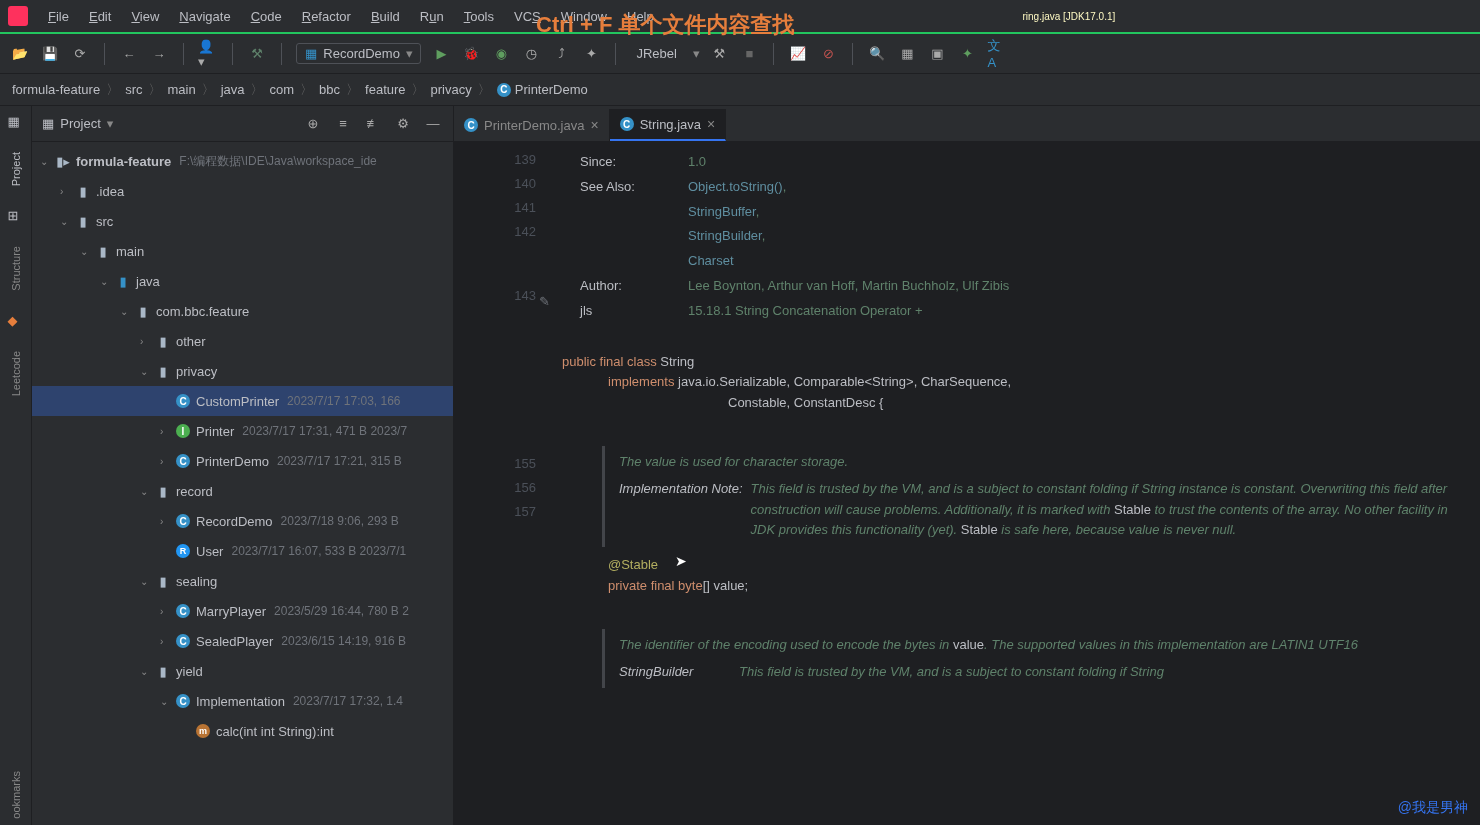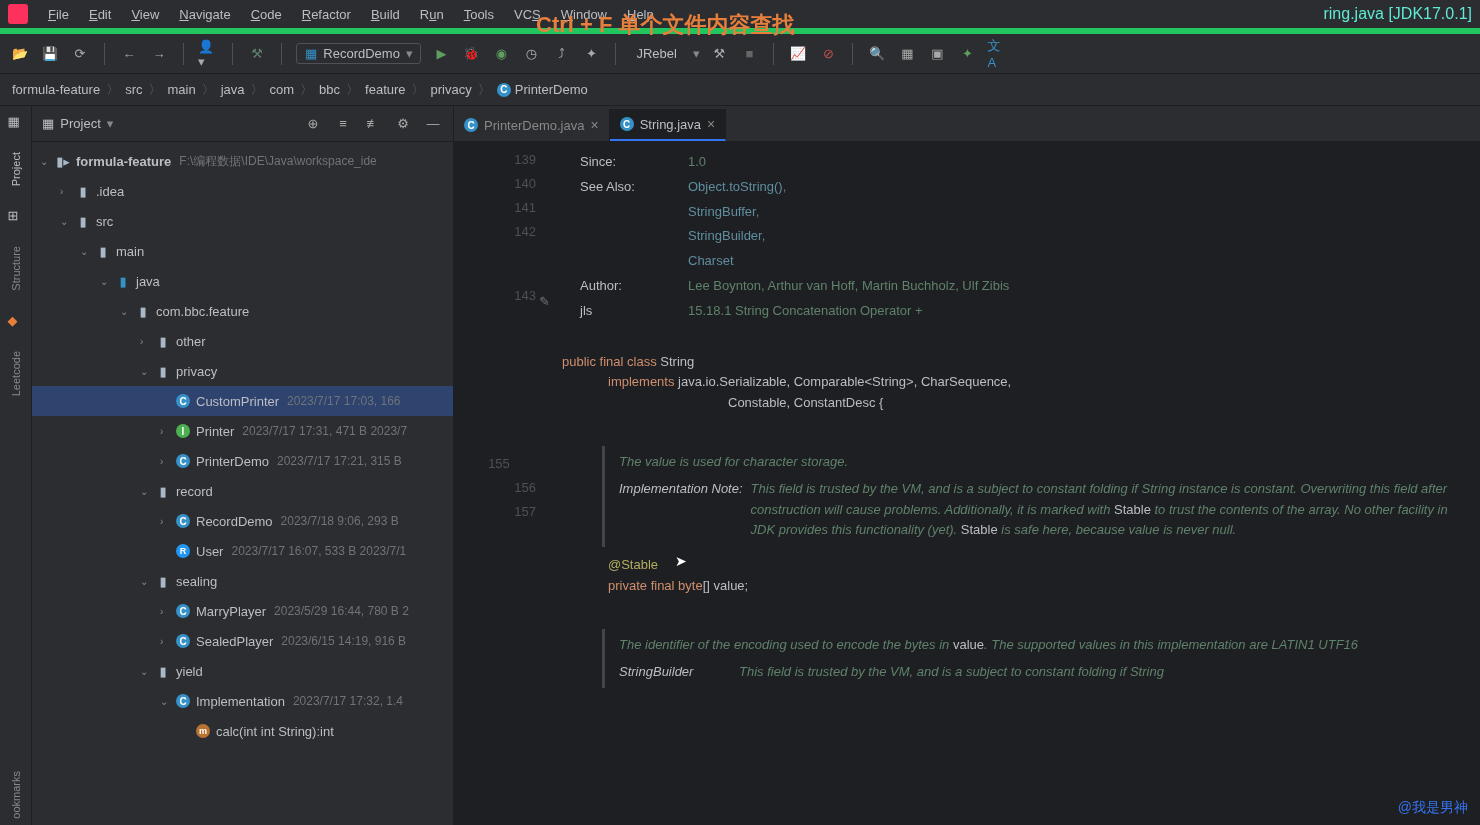--- a/index.html
+++ b/index.html
@@ -1,21 +1,21 @@
 <!DOCTYPE html>
 <html><head>
 <meta charset="utf-8">
 <style>
 *{margin:0;padding:0;box-sizing:border-box;font-family:"Segoe UI",Arial,sans-serif;font-size:13px;user-select:none}
 body{background:#2b2d30;color:#bcbec4;width:1480px;height:825px;overflow:hidden;position:relative}
-.menubar{height:34px;background:#2b2d30;display:flex;align-items:center;padding:0 8px;gap:4px;border-bottom:6px solid #22c55e}
+.menubar{height:34px;background:#2b2d30;display:flex;align-items:center;padding:0 8px;gap:4px;border-bottom:2px solid #22c55e}
 .logo{width:20px;height:20px;background:#fe315d;border-radius:3px;margin-right:8px}
 .menu-item{padding:4px 8px;color:#bcbec4;cursor:pointer}
 .menu-item u{text-decoration:underline}
-.title-text{flex:1;text-align:right;color:#5eead4;font-size:16px}
+.title-text{flex:1;text-align:center;color:#fef9c3;font-size:10px}
 .overlay-text{position:absolute;top:10px;left:536px;color:#e67e3c;font-size:22px;font-weight:bold;z-index:100}
 .toolbar{height:40px;background:#2b2d30;display:flex;align-items:center;padding:0 10px;gap:10px;border-bottom:1px solid #1e1f22}
 .tb-ico{width:20px;height:20px;display:inline-flex;align-items:center;justify-content:center;cursor:pointer;color:#aaa}
 .tb-sep{width:1px;height:22px;background:#4e5157;margin:0 4px}
 .run-config{display:flex;align-items:center;gap:6px;padding:2px 8px;border:1px solid #4e5157;border-radius:3px;background:#2b2d30}
 .breadcrumb{height:32px;background:#2b2d30;display:flex;align-items:center;padding:0 12px;gap:6px;border-bottom:1px solid #1e1f22;color:#bcbec4}
 .breadcrumb .sep{color:#666}
 .bc-file{display:flex;align-items:center;gap:4px}
 .c-ico{width:14px;height:14px;background:#3591c7;border-radius:50%;display:inline-flex;align-items:center;justify-content:center;color:#fff;font-size:10px;font-weight:bold}
 .i-ico{width:14px;height:14px;background:#4caf50;border-radius:50%;display:inline-flex;align-items:center;justify-content:center;color:#fff;font-size:10px;font-weight:bold}
@@ -331,21 +331,21 @@
             <div style="height: 24px;">140</div>
             <div style="height: 24px;">141</div>
             <div style="height: 24px;">142</div>
             <div style="height: 24px; margin-top: 40px;">143</div>
             <div style="height: 24px;">&nbsp;</div>
             <div style="height: 24px;">&nbsp;</div>
             <div style="height: 24px;">&nbsp;</div>
             <div style="height: 24px;">&nbsp;</div>
             <div style="height: 24px;">&nbsp;</div>
             <div style="height: 24px;">&nbsp;</div>
-            <div style="height: 24px; text-align: center;">155</div>
+            <div style="height: 24px;">155</div>
             <div style="height: 24px;">156</div>
             <div style="height: 24px;">157</div>
           </div>
         <div class="edit-ico">✎</div>
       </div>
       <div class="code">
         <div class="doc-table">
           <div class="doc-row">
               <span class="doc-key">Since:</span>
               <span class="doc-val">1.0</span>

